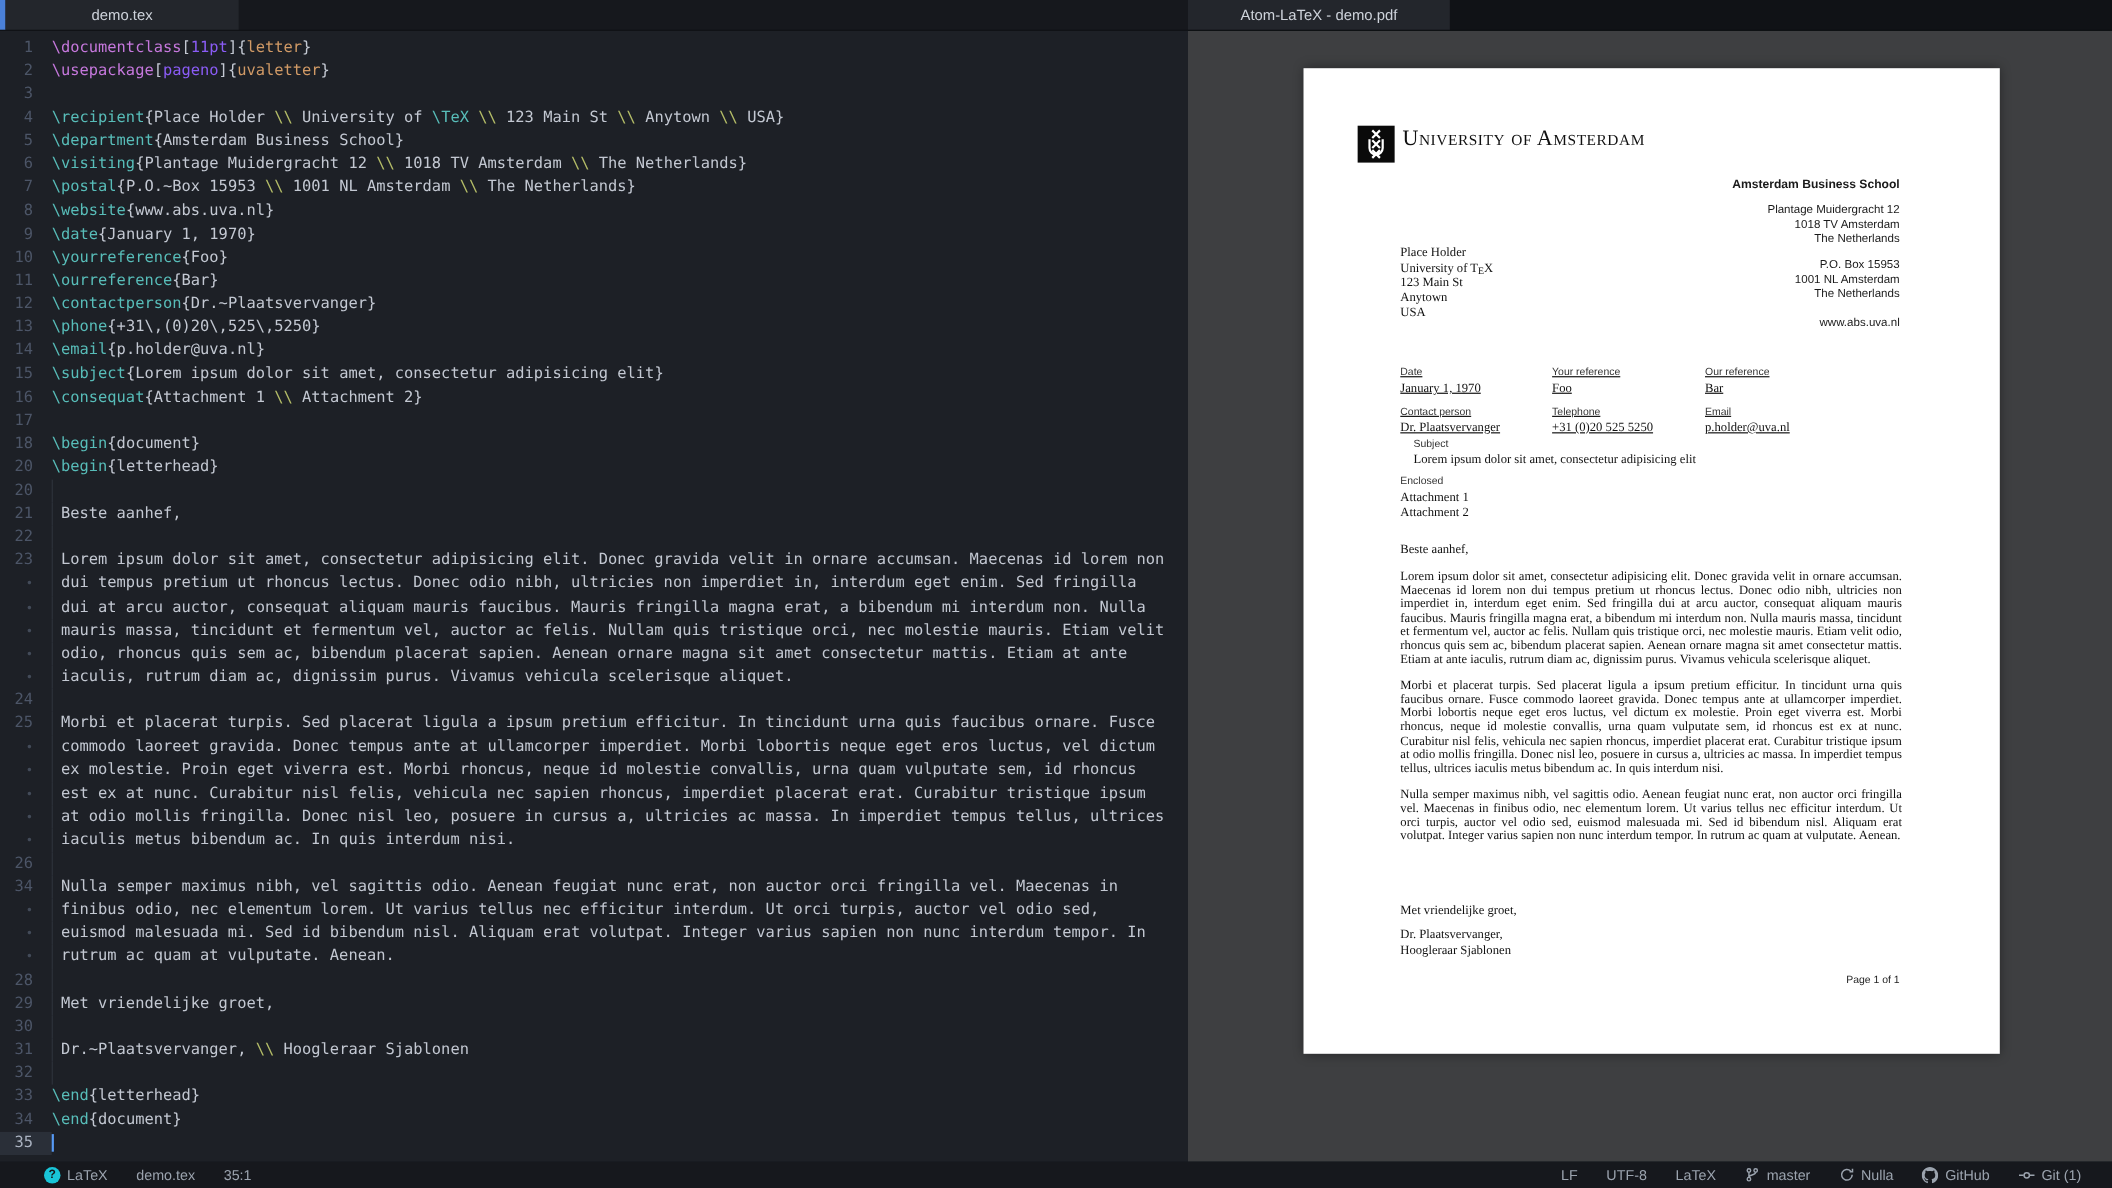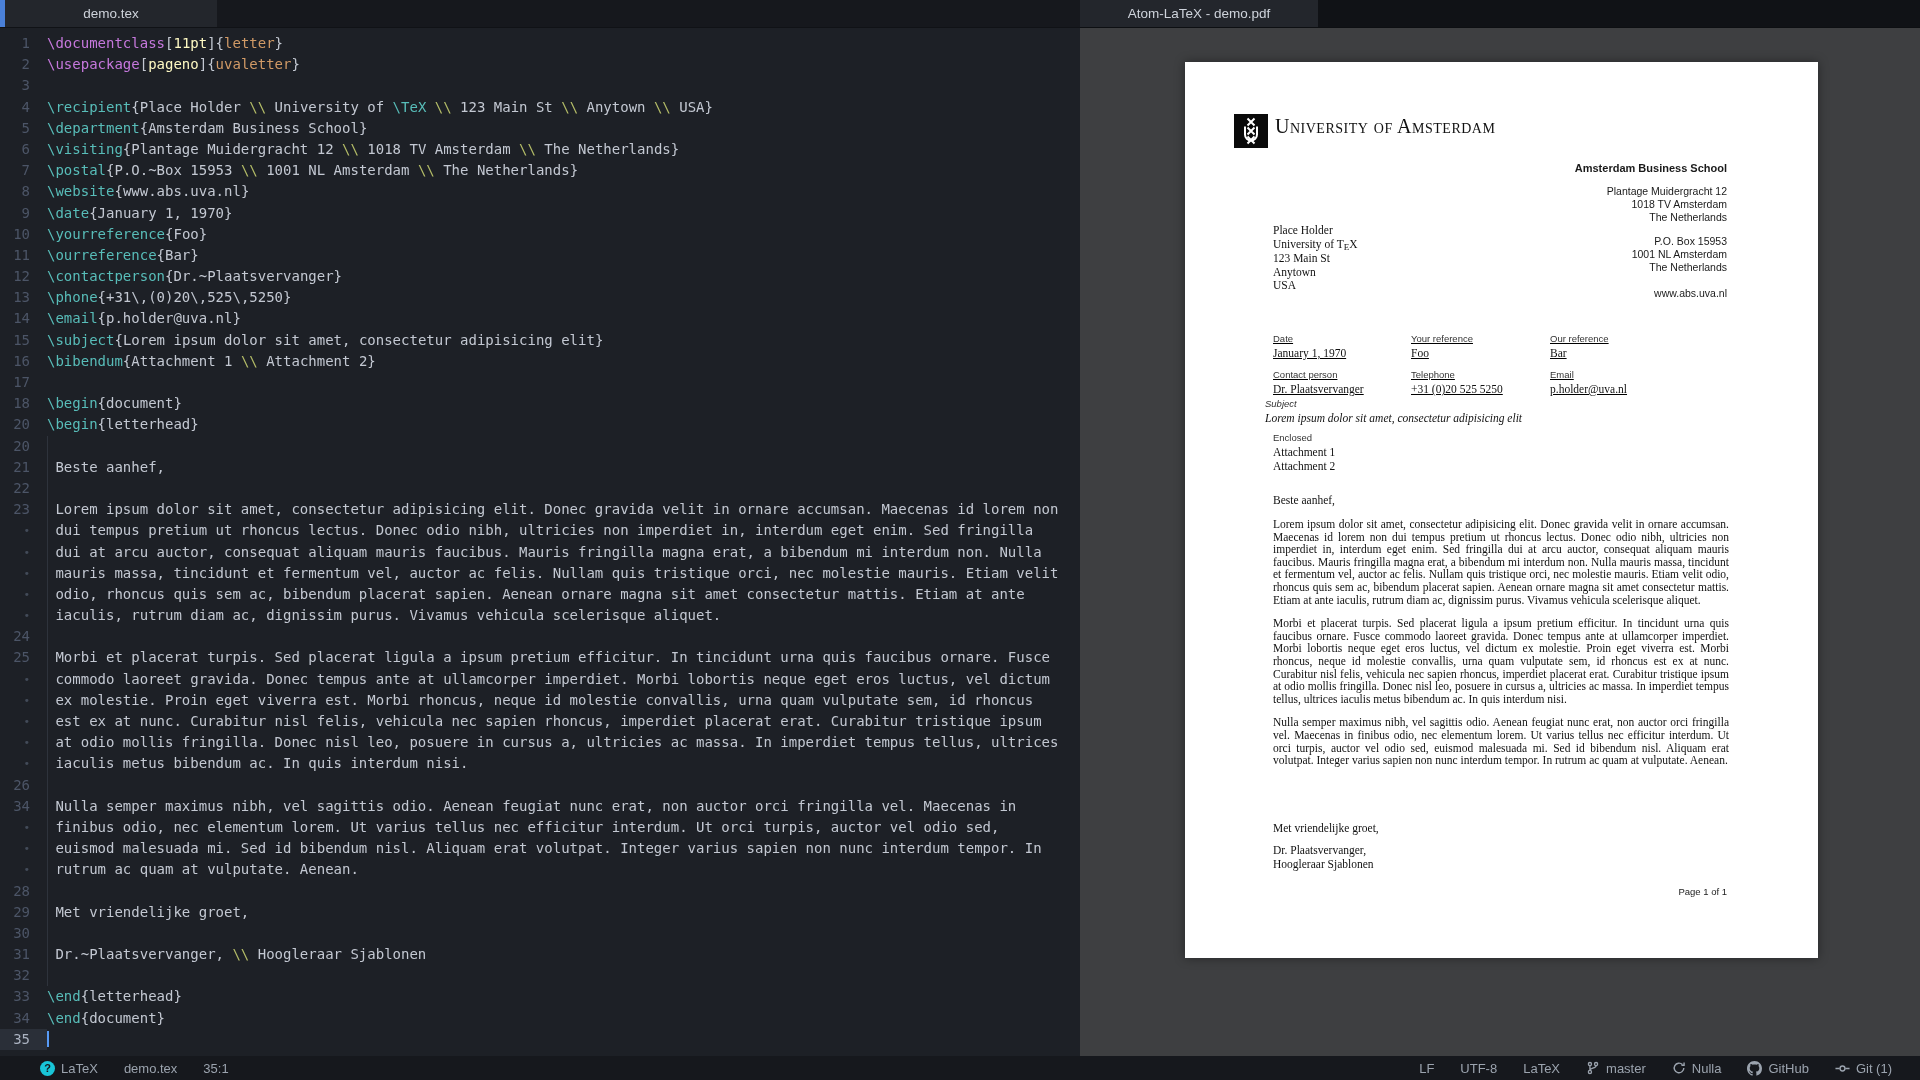--- a/index.html
+++ b/index.html
@@ -19,21 +19,21 @@
                  overflow:hidden; font-family:"DejaVu Sans Mono", monospace; font-size:14px; }
   .row { display:flex; height:21.2px; line-height:21.2px; }
   .gutter { width:47px; flex:0 0 47px; text-align:right; padding-right:17px; color:#4c5567; }
   .row.current .gutter { background:#2a2f38; color:#aab2c0; }
   .gutter.wrap-dot { color:#434b59; font-size:11px; }
   .code { position:relative; flex:1; white-space:pre; color:#c3c8d2; }
   .guide { position:absolute; left:0; top:0; bottom:0; border-left:1px solid #2e333c; }
   .cursor { position:absolute; left:0; top:2px; width:2px; height:16px; background:#579af5; }
   .tok-c1 { color:#c678dd; }
   .tok-c2 { color:#58bdb9; }
-  .tok-num { color:#fef9c3;margin-top:48px; }
+  .tok-num { color:#8b5cf6;margin-top:48px; }
   .tok-str { color:#d19a66; }
   .tok-nl { color:#b5bd68; }
   .tok-t, .tok-p { color:#c3c8d2; }
 
   
   .pdf-pane { position:absolute; left:1080px; top:0; width:840px; height:1056px; background:#3e3f41; }
   .pdf-tabbar { position:absolute; left:0; top:0; right:0; height:28px; background:#101216;
                 display:flex; border-bottom:1px solid #0d0f12; }
   .tab.right-tab { width:238px;text-align:right; }
   .paper { position:absolute; left:105px; top:62px; width:633px; height:896px; background:#ffffff;
@@ -49,21 +49,21 @@
   .lh-addr.a2 { margin-top:12px; }
   .lh-web { font-size:10.5px; margin-top:13px; }
   .recipient { position:absolute; left:88px; top:162px; font-family:"Liberation Serif", serif;
                font-size:11.5px; line-height:13.5px; color:#111; }
   .texE { display:inline-block; font-size:9px; transform:translateY(2px); }
 
   .ref-grid { position:absolute; left:88px; top:271px; display:grid;
               grid-template-columns:138px 139px 1fr; grid-row-gap:10px; width:456px;text-decoration:underline; }
   .ref-label, .blk-label { font-size:9.5px; color:#333; }
   .ref-value, .serif-val { font-family:"Liberation Serif", serif; font-size:11.5px; color:#111; margin-top:3px; }
-  .subject-blk { position:absolute; left:80px; top:336px;font-style:italic; }
+  .subject-blk { position:absolute; left:100px; top:336px; }
   .enclosed-blk { position:absolute; left:88px; top:370px; }
   .enclosed-blk .serif-val { line-height:13.5px; }
   .salutation { position:absolute; left:88px; top:432px; font-family:"Liberation Serif", serif;
                 font-size:11.5px; color:#111; }
   .body-paras { position:absolute; left:88px; top:456px; width:456px;
                 font-family:"Liberation Serif", serif; font-size:11.5px; line-height:12.6px;
                 text-align:justify; color:#111; }
   .body-paras p { margin-bottom:11px; }
   .closing { position:absolute; left:88px; top:760px; font-family:"Liberation Serif", serif;
              font-size:11.5px; color:#111; }
@@ -149,21 +149,21 @@
         <div class="row">
           <div class="gutter">14</div>
           <div class="code"><span class="tok-c2">\email</span><span class="tok-p">{</span><span class="tok-t">p.holder@uva.nl</span><span class="tok-p">}</span></div>
         </div>
         <div class="row">
           <div class="gutter">15</div>
           <div class="code"><span class="tok-c2">\subject</span><span class="tok-p">{</span><span class="tok-t">Lorem ipsum dolor sit amet, consectetur adipisicing elit</span><span class="tok-p">}</span></div>
         </div>
         <div class="row">
           <div class="gutter">16</div>
-          <div class="code"><span class="tok-c2">\bibendum</span><span class="tok-p">{</span><span class="tok-t">Attachment 1 </span><span class="tok-nl">\\</span><span class="tok-t"> Attachment 2</span><span class="tok-p">}</span></div>
+          <div class="code"><span class="tok-c2">\consequat</span><span class="tok-p">{</span><span class="tok-t">Attachment 1 </span><span class="tok-nl">\\</span><span class="tok-t"> Attachment 2</span><span class="tok-p">}</span></div>
         </div>
         <div class="row">
           <div class="gutter">17</div>
           <div class="code"></div>
         </div>
         <div class="row">
           <div class="gutter">18</div>
           <div class="code"><span class="tok-c2">\begin</span><span class="tok-p">{</span><span class="tok-t">document</span><span class="tok-p">}</span></div>
         </div>
         <div class="row">

